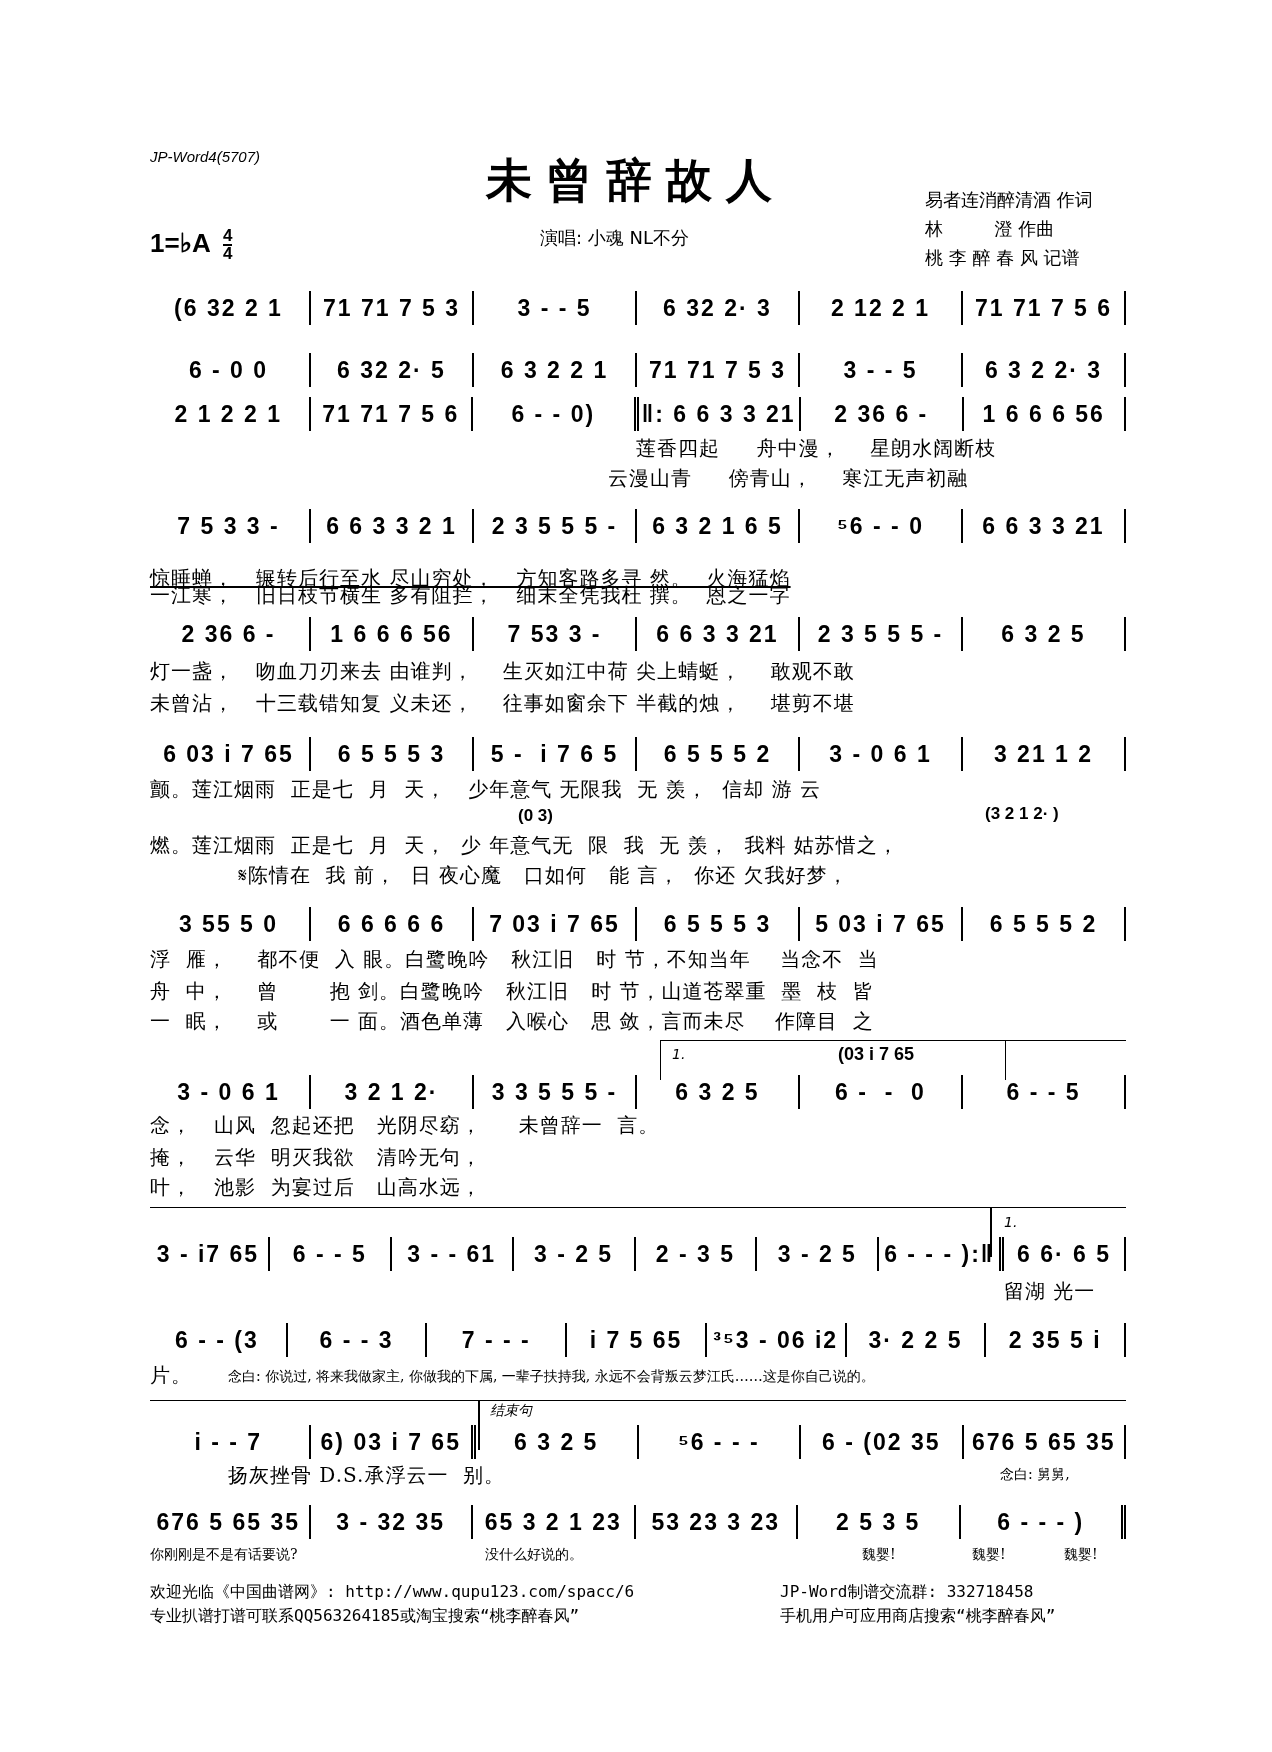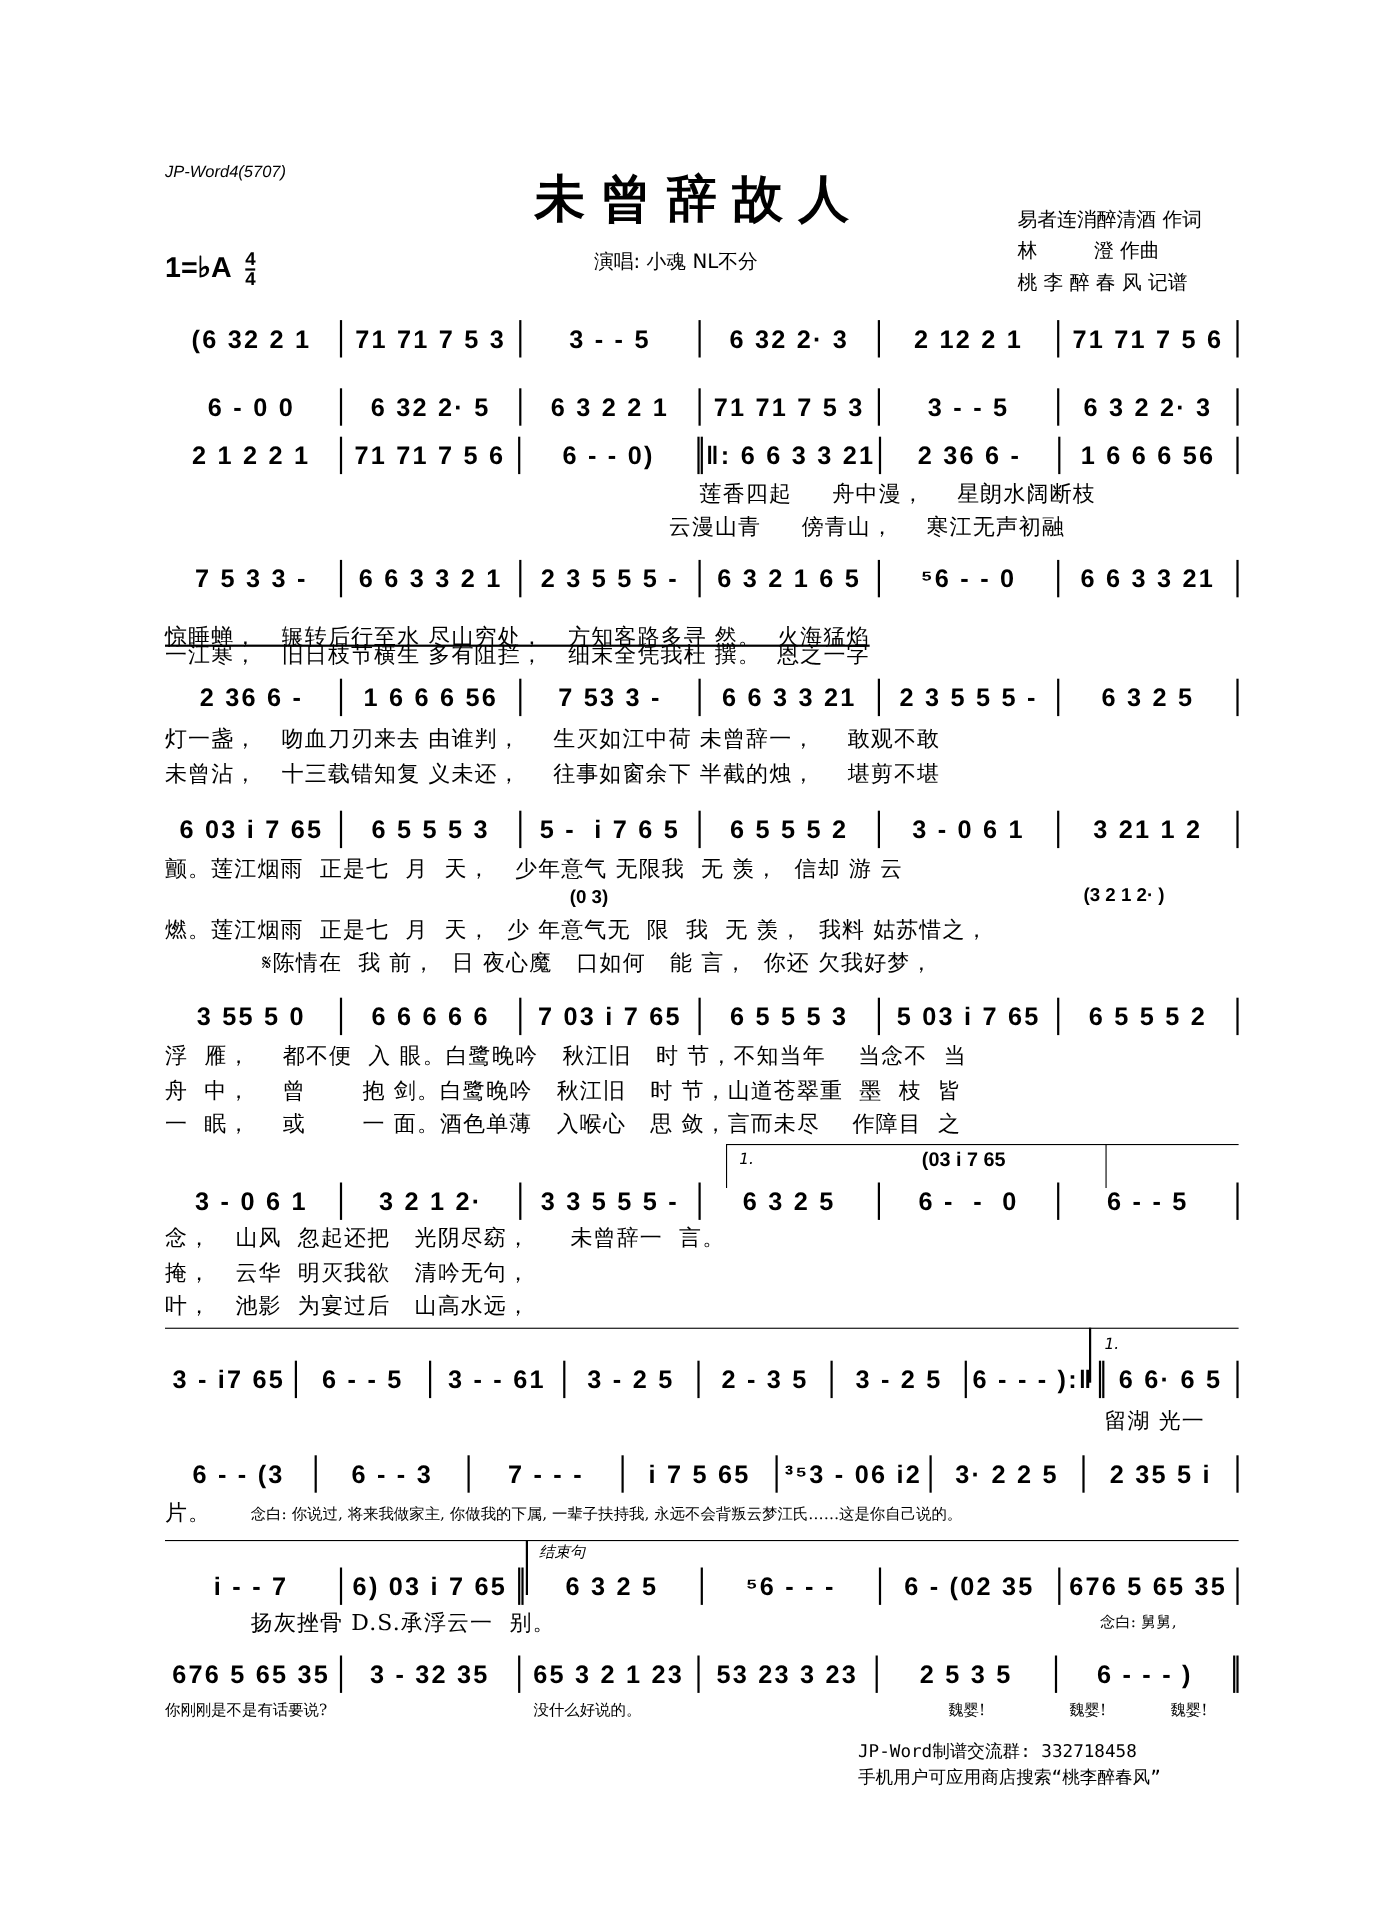--- a/index.html
+++ b/index.html
@@ -86,21 +86,21 @@
 <div class="lyr" style="left:150px; top:582px;">一江寒，   旧日枝节横生 多有阻拦，   细末全凭我杜 撰。  恩之一字</div>
 
 <div class="row" style="top:616px;">
   <div class="bar">2 36 6 -</div>
   <div class="bar">1 6 6 6 56</div>
   <div class="bar">7 53 3 -</div>
   <div class="bar">6 6 3 3 21</div>
   <div class="bar">2 3 5 5 5 -</div>
   <div class="bar">6 3 2 5</div>
 </div>
-<div class="lyr" style="left:150px; top:658px;">灯一盏，   吻血刀刃来去 由谁判，    生灭如江中荷 未曾辞一，    敢观不敢</div>
+<div class="lyr" style="left:150px; top:658px;">灯一盏，   吻血刀刃来去 由谁判，    生灭如江中荷 尖上蜻蜓，    敢观不敢</div>
 <div class="lyr" style="left:150px; top:690px;">未曾沾，   十三载错知复 义未还，    往事如窗余下 半截的烛，    堪剪不堪</div>
 
 <div class="row" style="top:736px;">
   <div class="bar">6 03 i 7 65</div>
   <div class="bar">6 5 5 5 3</div>
   <div class="bar">5 -  i 7 6 5</div>
   <div class="bar">6 5 5 5 2</div>
   <div class="bar">3 - 0 6 1</div>
   <div class="bar">3 21 1 2</div>
 </div>
@@ -188,17 +188,19 @@
   <div class="bar">2 5 3 5</div>
   <div class="bar dbl">6 - - - )</div>
 </div>
 <div class="small" style="left:150px; top:1546px;">你刚刚是不是有话要说?</div>
 <div class="small" style="left:485px; top:1546px;">没什么好说的。</div>
 <div class="small" style="left:862px; top:1546px;">魏婴!</div>
 <div class="small" style="left:972px; top:1546px;">魏婴!</div>
 <div class="small" style="left:1064px; top:1546px;">魏婴!</div>
 
 <div class="footer" style="left:150px; top:1580px;">
+  <div>欢迎光临《中国曲谱网》: http://www.qupu123.com/spacc/6</div>
+  <div>专业扒谱打谱可联系QQ563264185或淘宝搜索“桃李醉春风”</div>
 </div>
 <div class="footer" style="left:780px; top:1580px;">
   <div>JP-Word制谱交流群: 332718458</div>
   <div>手机用户可应用商店搜索“桃李醉春风”</div>
 </div>
 
 </body></html>

